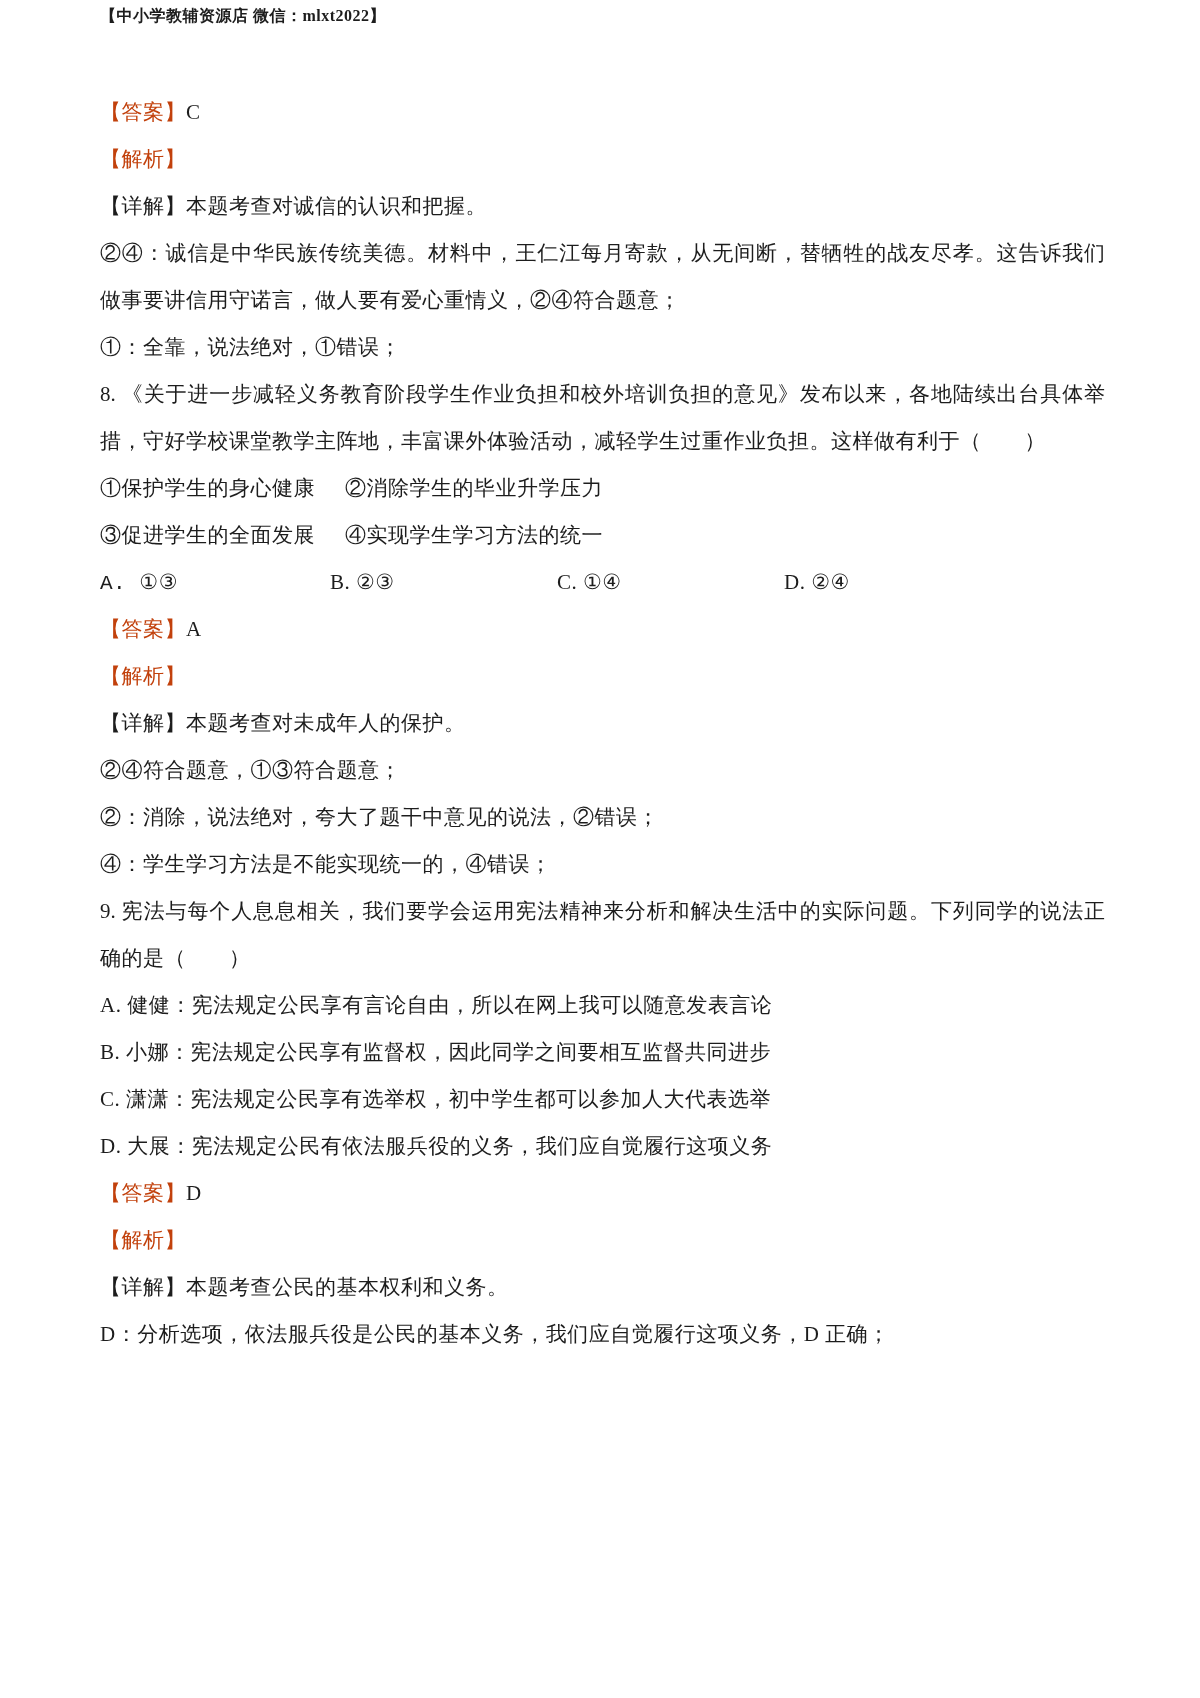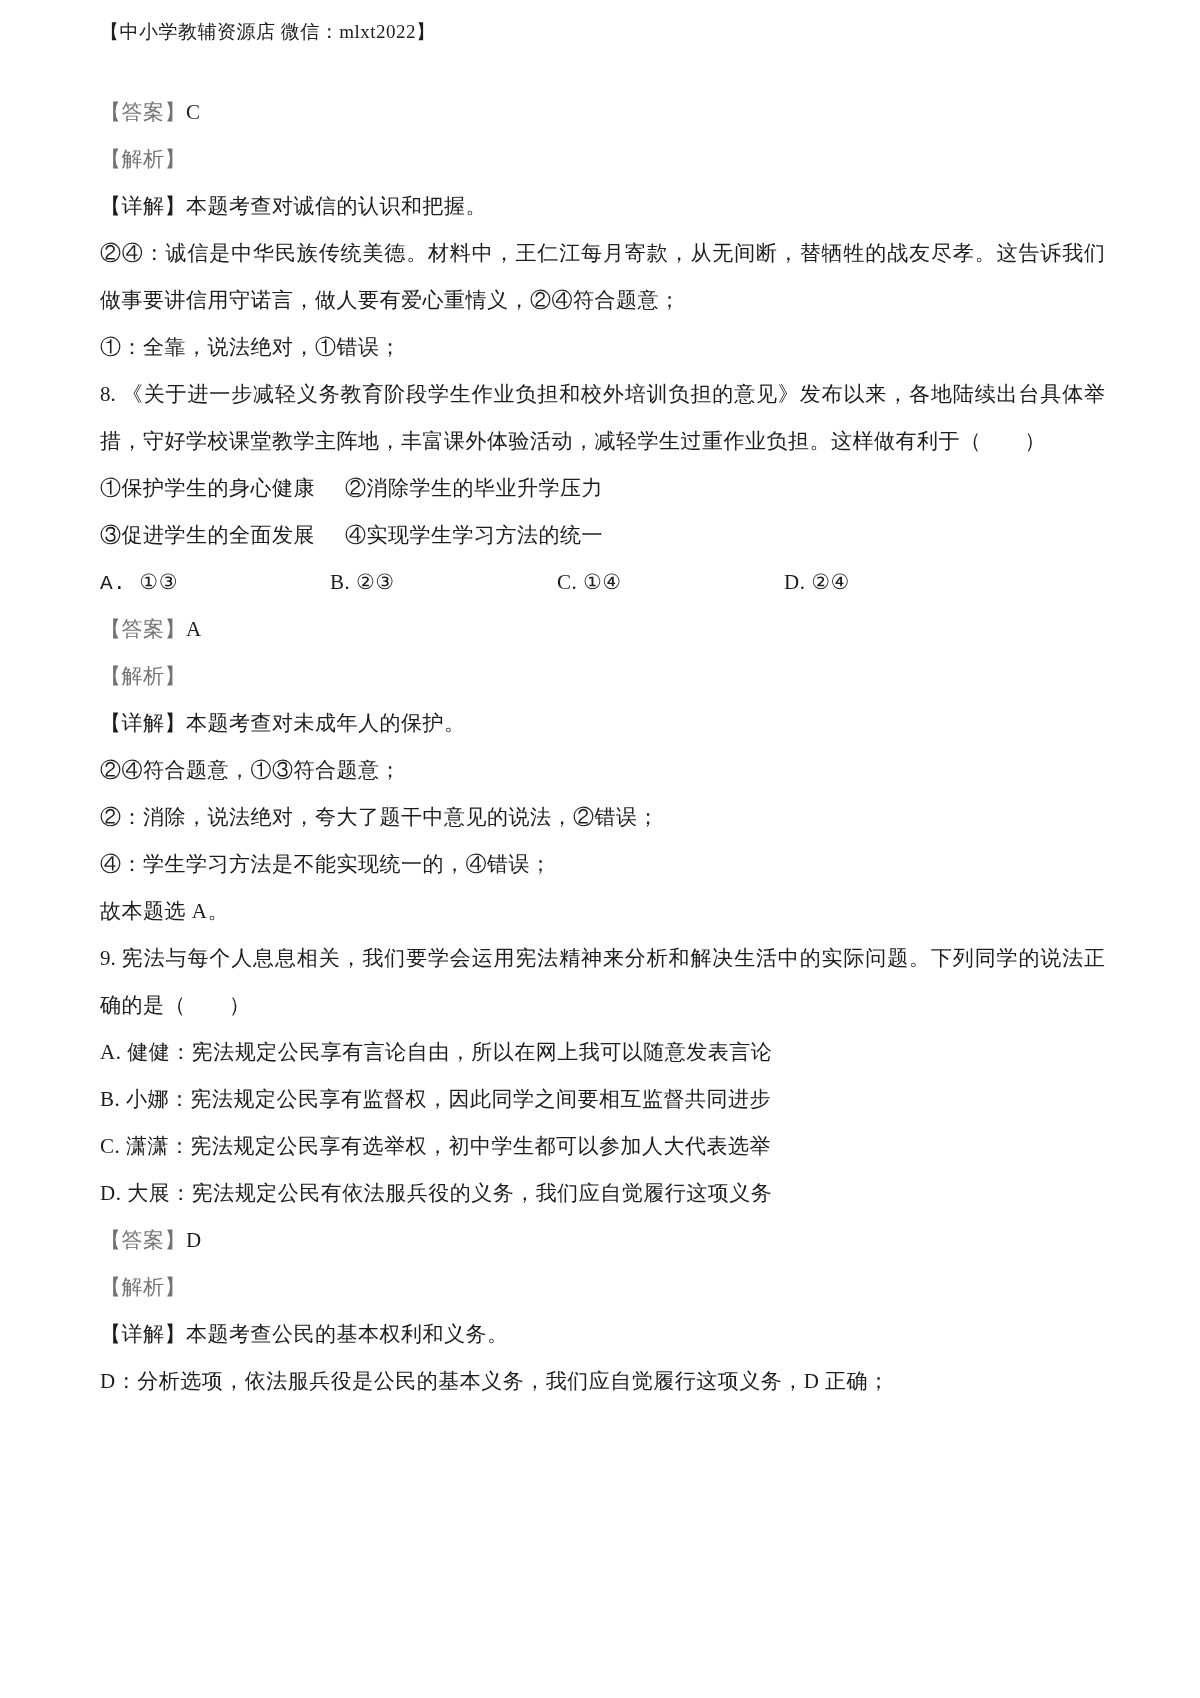--- a/index.html
+++ b/index.html
@@ -10,23 +10,23 @@
   body {
     width: 1200px;
     height: 1698px;
     position: relative;
     font-family: "Liberation Serif", "DejaVu Serif", serif;
     color: #1d1d1d;
   }
   .doc-header {
     position: absolute;
     left: 100px;
-    top: 19px;
-    font-size: 19px;
-    font-weight: normal;
+    top: 6px;
+    font-size: 16px;
+    font-weight: bold;
     letter-spacing: 0.5px;
     white-space: pre;
   }
   .content {
     position: absolute;
     left: 100px;
     top: 89px;
     width: 1005px;
   }
   .line {
@@ -36,21 +36,21 @@
     white-space: pre;
     letter-spacing: 0.5px;
   }
   .jfull {
     white-space: normal;
     text-align: justify;
     text-align-last: justify;
     letter-spacing: 0;
   }
   .blue {
-    color: #737373;
+    color: #c2410c;
     margin-top: 30px;
   }
   .pair-first {
     display: inline-block;
     width: 245px;
   }
   .ch {
     display: inline-block;
   }
   .ch-a { width: 230px; font-family: Liberation Mono, monospace; }
@@ -75,21 +75,20 @@
   <div class="line">措，守好学校课堂教学主阵地，丰富课外体验活动，减轻学生过重作业负担。这样做有利于（　　）</div>
   <div class="line"><span class="pair-first">①保护学生的身心健康</span><span>②消除学生的毕业升学压力</span></div>
   <div class="line"><span class="pair-first">③促进学生的全面发展</span><span>④实现学生学习方法的统一</span></div>
   <div class="line"><span class="ch ch-a">A. ①③</span><span class="ch ch-b">B. ②③</span><span class="ch ch-c">C. ①④</span><span class="ch">D. ②④</span></div>
   <div class="line"><span class="blue">【答案】</span><span>A</span></div>
   <div class="line"><span class="blue">【解析】</span></div>
   <div class="line">【详解】本题考查对未成年人的保护。</div>
   <div class="line">②④符合题意，①③符合题意；</div>
   <div class="line">②：消除，说法绝对，夸大了题干中意见的说法，②错误；</div>
   <div class="line">④：学生学习方法是不能实现统一的，④错误；</div>
-  <div class="line">故本题选 A。</div>
 
   <div class="line jfull">9. 宪法与每个人息息相关，我们要学会运用宪法精神来分析和解决生活中的实际问题。下列同学的说法正</div>
   <div class="line">确的是（　　）</div>
   <div class="line">A. 健健：宪法规定公民享有言论自由，所以在网上我可以随意发表言论</div>
   <div class="line">B. 小娜：宪法规定公民享有监督权，因此同学之间要相互监督共同进步</div>
   <div class="line">C. 潇潇：宪法规定公民享有选举权，初中学生都可以参加人大代表选举</div>
   <div class="line">D. 大展：宪法规定公民有依法服兵役的义务，我们应自觉履行这项义务</div>
   <div class="line"><span class="blue">【答案】</span><span>D</span></div>
   <div class="line"><span class="blue">【解析】</span></div>
   <div class="line">【详解】本题考查公民的基本权利和义务。</div>

